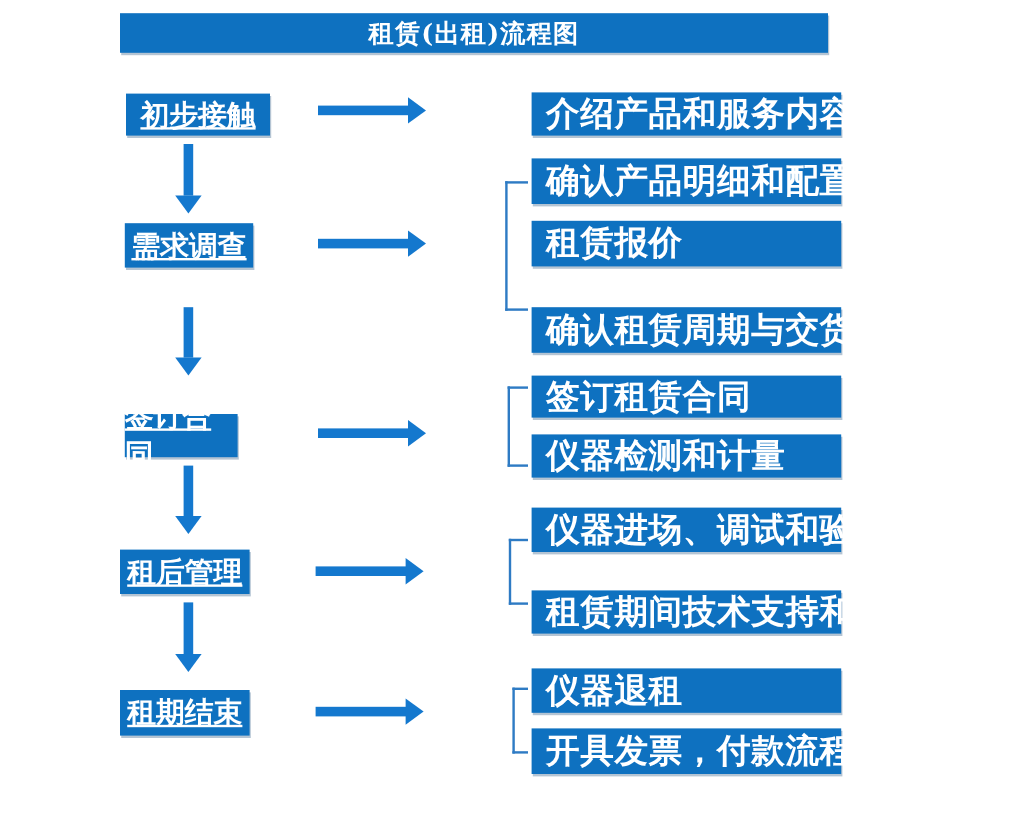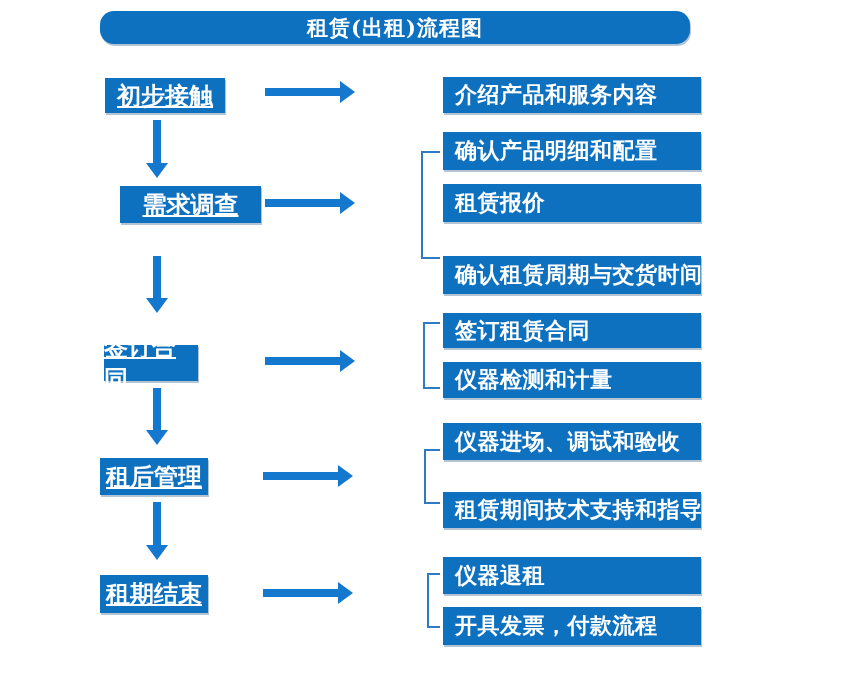--- a/index.html
+++ b/index.html
@@ -19,37 +19,36 @@
     display: flex;
     align-items: center;
     box-sizing: border-box;
     box-shadow: 1px 2px 0 rgba(6, 60, 110, 0.30);
   }
   .title-bar {
     left: 100px; top: 11px; width: 590px; height: 33px;
     justify-content: center;
     font-size: 21px;
     letter-spacing: 1px;
-    border-radius: 14px;
   }
   .step-box {
     justify-content: center;
     font-size: 24px;
     text-decoration: underline;
   }
   .out-box {
     left: 443px; width: 258px;
     padding-left: 12px;
-    font-size: 22px;
+    font-size: 28px;
     letter-spacing: 0.5px;
     white-space: nowrap;
   }
   
   #s0 { left:105px; top:78px;  width:120px; height:35px; }
-  #s1 { left:120px; top:186px; width:141px; height:37px; }
+  #s1 { left:104px; top:186px; width:107px; height:37px; }
   #s2 { left:104px; top:345px; width:94px; height:36px; }
   #s3 { left:100px; top:458px; width:108px; height:37px; }
   #s4 { left:100px; top:575px; width:108px; height:38px; }
 
   #r0 { top:77px;  height:36px; }
   #r1 { top:132px; height:38px; }
   #r2 { top:184px; height:38px; }
   #r3 { top:256px; height:38px; }
   #r4 { top:313px; height:35px; }
   #r5 { top:362px; height:36px; }

